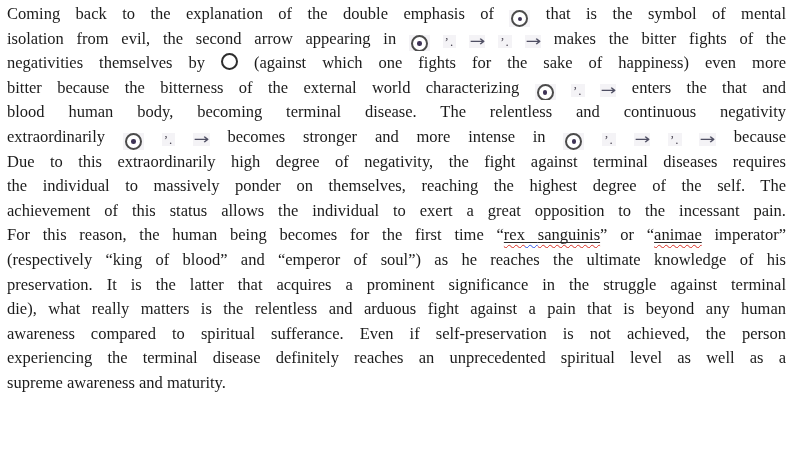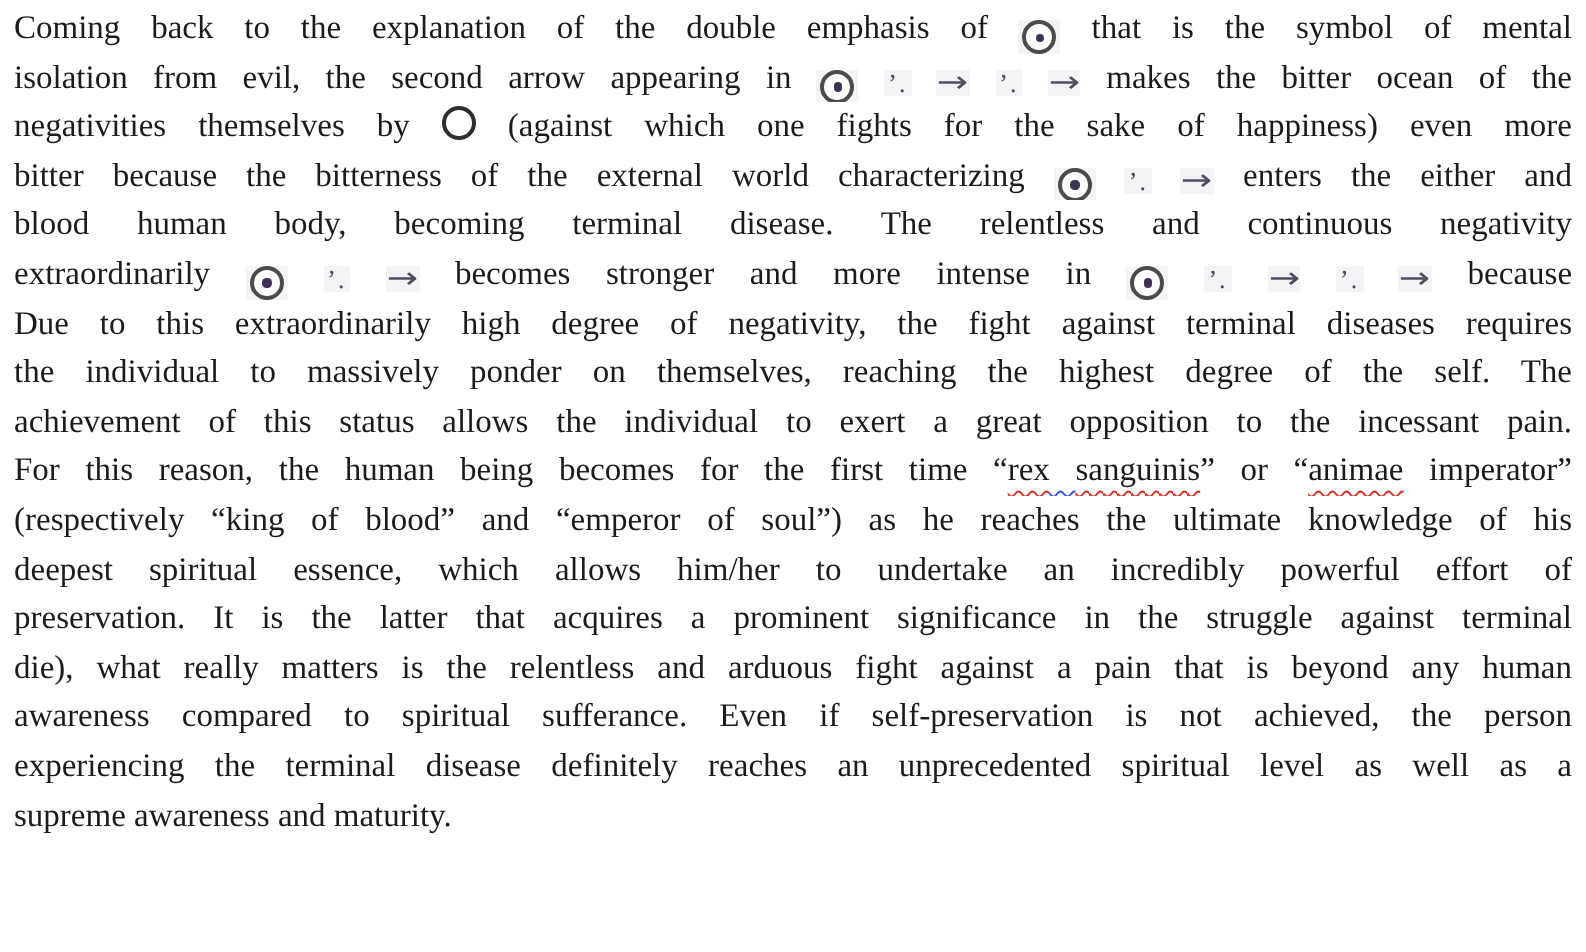--- a/index.html
+++ b/index.html
@@ -31,21 +31,21 @@
   }
   .markglyph{
     font-family:"Liberation Serif",serif;font-size:13px;color:#4a4653;
     line-height:13px;display:inline-block;letter-spacing:1px;
   }
   .circlesym{
     display:inline-block;width:13px;height:13px;border:2px solid #2d2d2d;
     border-radius:50%;background:#ffffff;vertical-align:-2px;
   }
   .spell{
-    text-decoration-color:#2a2a2a;
+    text-decoration:underline;text-decoration-color:#2a2a2a;
     text-decoration-thickness:1px;text-underline-offset:2px;
   }
   .wavy-typo{
     text-decoration:underline wavy #d93025;text-decoration-skip-ink:none;
     text-decoration-thickness:1px;text-underline-offset:3.5px;
   }
   .wavy-grammar{
     text-decoration:underline wavy #2f54eb;text-decoration-skip-ink:none;
     text-decoration-thickness:1px;text-underline-offset:3.5px;
   }
@@ -65,31 +65,31 @@
             <span class="dot"></span>
           </span>
         </span><span> </span><span class="symbox">
           <span class="markglyph">’.</span>
         </span><span> </span><span class="symbox">
           <span class="arrowglyph">→</span>
         </span><span> </span><span class="symbox">
           <span class="markglyph">’.</span>
         </span><span> </span><span class="symbox">
           <span class="arrowglyph">→</span>
-        </span><span> makes the bitter ocean of the</span></div>
+        </span><span> makes the bitter fights of the</span></div>
       <div class="line"><span>negativities themselves by </span><span class="circlesym"></span><span> (against which one fights for the sake of happiness) even more</span></div>
       <div class="line"><span>bitter because the bitterness of the external world characterizing </span><span class="symbox">
           <span class="bullseye">
             <span class="dot"></span>
           </span>
         </span><span> </span><span class="symbox">
           <span class="markglyph">’.</span>
         </span><span> </span><span class="symbox">
           <span class="arrowglyph">→</span>
-        </span><span> enters the either and</span></div>
+        </span><span> enters the that and</span></div>
       <div class="line"><span>blood human body, becoming terminal disease. The relentless and continuous negativity</span></div>
       <div class="line"><span>extraordinarily </span><span class="symbox">
           <span class="bullseye">
             <span class="dot"></span>
           </span>
         </span><span> </span><span class="symbox">
           <span class="markglyph">’.</span>
         </span><span> </span><span class="symbox">
           <span class="arrowglyph">→</span>
         </span><span> becomes stronger and more intense in </span><span class="symbox">
@@ -103,20 +103,19 @@
         </span><span> </span><span class="symbox">
           <span class="markglyph">’.</span>
         </span><span> </span><span class="symbox">
           <span class="arrowglyph">→</span>
         </span><span> because</span></div>
       <div class="line"><span>Due to this extraordinarily high degree of negativity, the fight against terminal diseases requires</span></div>
       <div class="line"><span>the individual to massively ponder on themselves, reaching the highest degree of the self. The</span></div>
       <div class="line"><span>achievement of this status allows the individual to exert a great opposition to the incessant pain.</span></div>
       <div class="line"><span>For this reason, the human being becomes for the first time “</span><span class="spell"><span class="wavy-typo">rex</span><span class="wavy-grammar"> </span><span class="wavy-typo">sanguinis</span></span><span>” or “</span><span class="spell"><span class="wavy-typo">animae</span></span><span> imperator”</span></div>
       <div class="line"><span>(respectively “king of blood” and “emperor of soul”) as he reaches the ultimate knowledge of his</span></div>
-      <div class="line"><span>deepest spiritual essence, which allows him/her to undertake an incredibly powerful effort of</span></div>
       <div class="line"><span>preservation. It is the latter that acquires a prominent significance in the struggle against terminal</span></div>
       <div class="line"><span>die), what really matters is the relentless and arduous fight against a pain that is beyond any human</span></div>
       <div class="line"><span>awareness compared to spiritual sufferance. Even if self-preservation is not achieved, the person</span></div>
       <div class="line"><span>experiencing the terminal disease definitely reaches an unprecedented spiritual level as well as a</span></div>
       <div class="line last"><span>supreme awareness and maturity.</span></div>
     </div>
 </div>
 
 </body></html>

